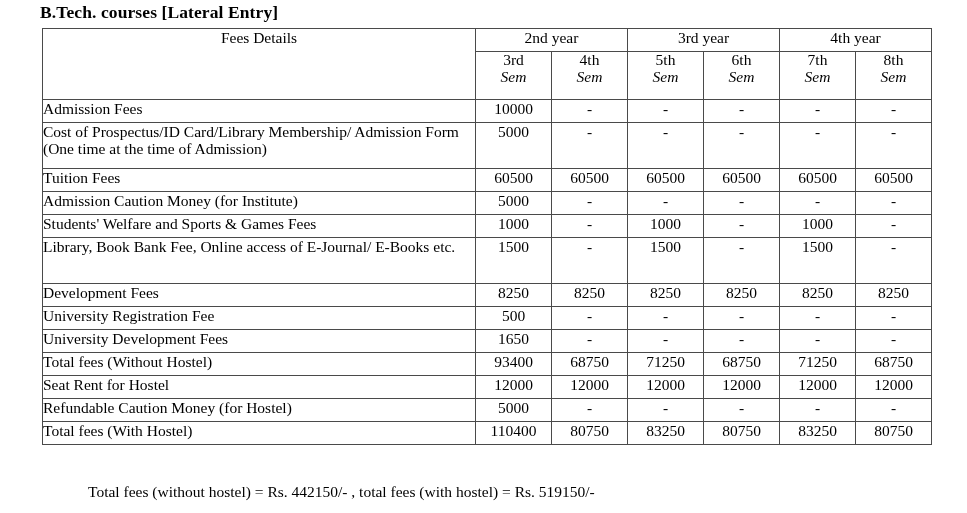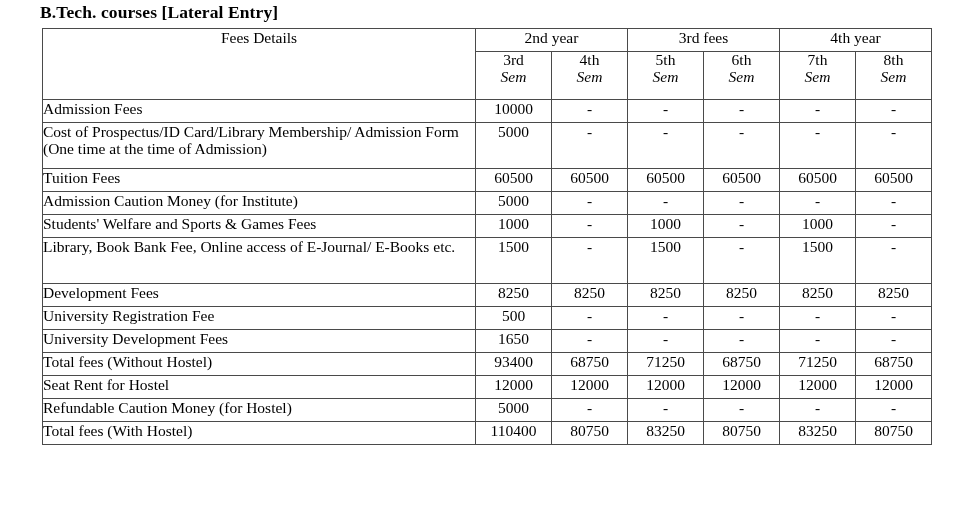--- a/index.html
+++ b/index.html
@@ -121,21 +121,21 @@
         <col class="c-sem">
         <col class="c-sem">
       <col class="c-sem">
         <col class="c-sem">
         <col class="c-sem">
     </colgroup>
     <thead>
       <tr>
         <th class="fees-details" rowspan="2">Fees Details</th>
         <th class="year-group" colspan="2">2nd year</th>
-        <th class="year-group" colspan="2">3rd fees</th>
+        <th class="year-group" colspan="2">3rd year</th>
         <th class="year-group" colspan="2">4th year</th>
       </tr>
       <tr>
         <th class="sem-head">
           <span>3rd</span>
           <span class="l2">Sem</span>
         </th>
         <th class="sem-head">
           <span>4th</span>
           <span class="l2">Sem</span>
@@ -272,14 +272,15 @@
           <td class="num">110400</td>
           <td class="num">80750</td>
           <td class="num">83250</td>
           <td class="num">80750</td>
           <td class="num">83250</td>
           <td class="num">80750</td>
         </tr>
       </tbody>
   </table>
 
+  <div class="footer-note">Total fees (without hostel) = Rs. 442150/- , total fees (with hostel) = Rs. 519150/-</div>
 
 </div>
 
 </body></html>

